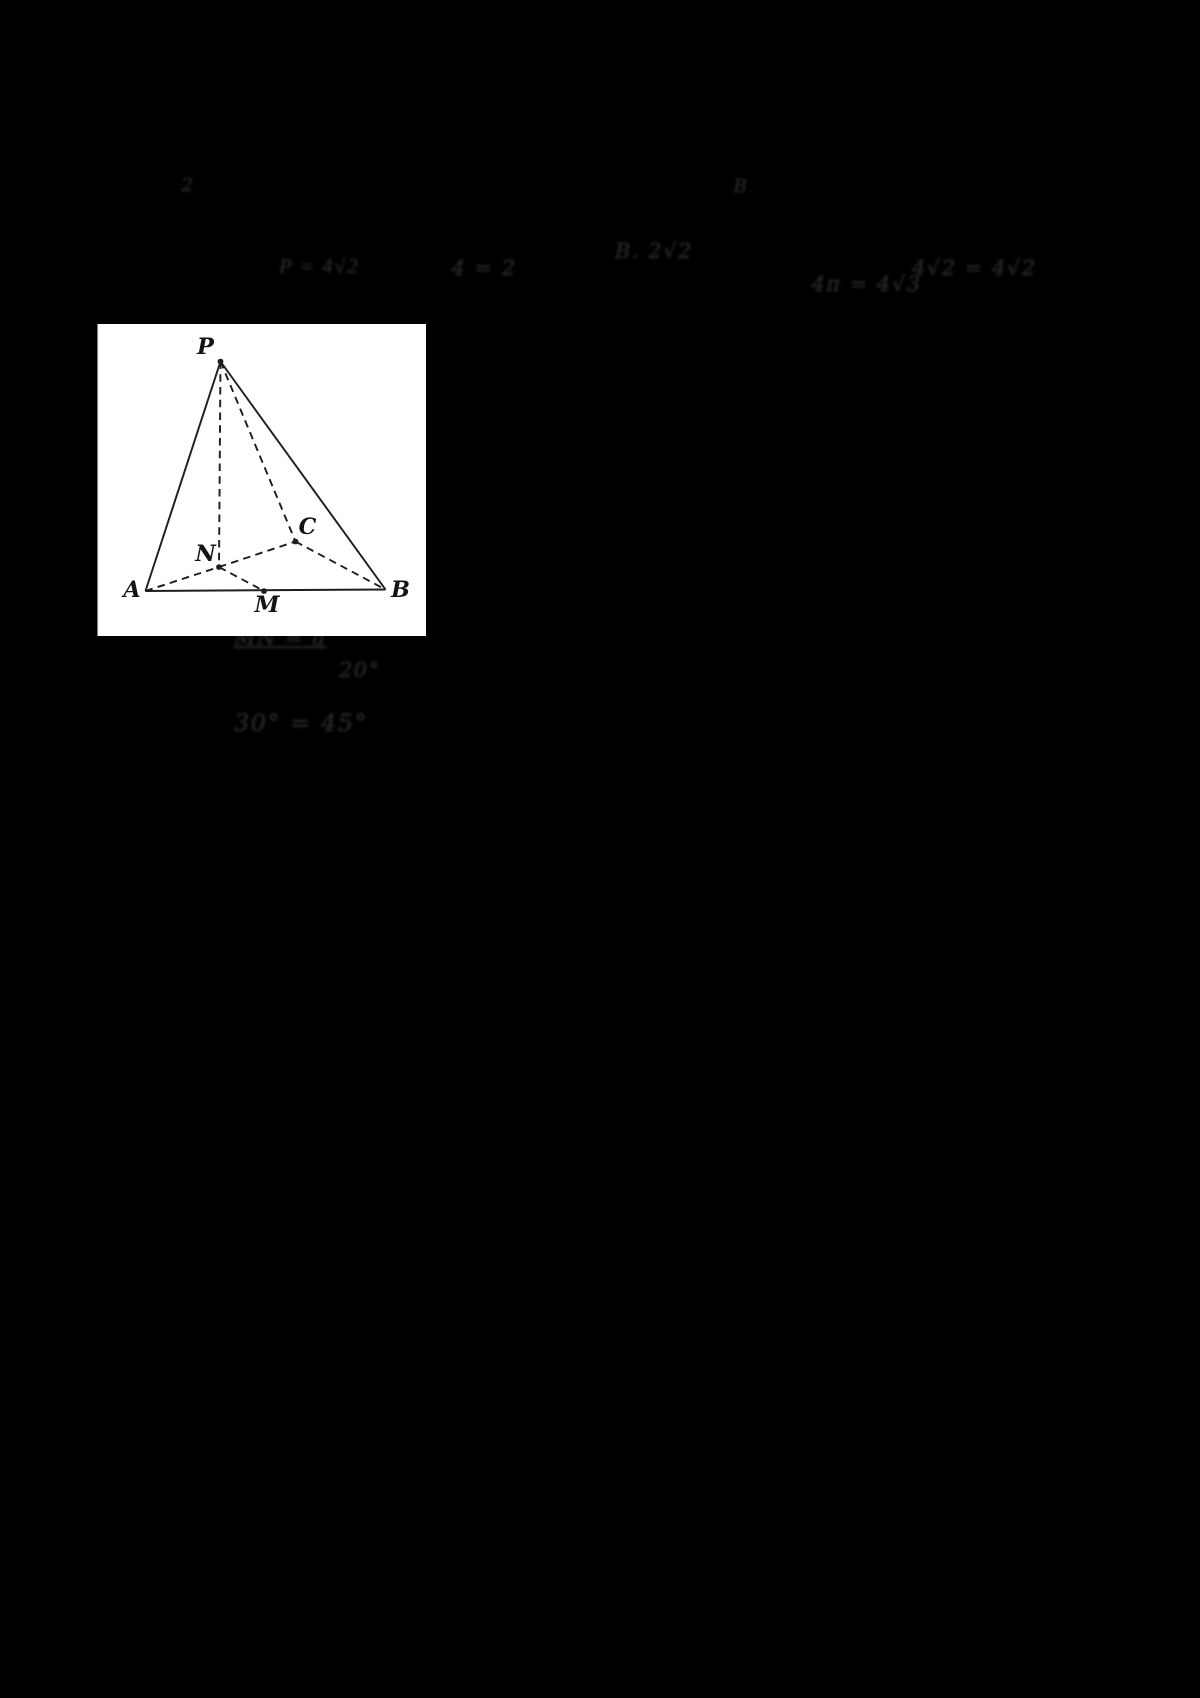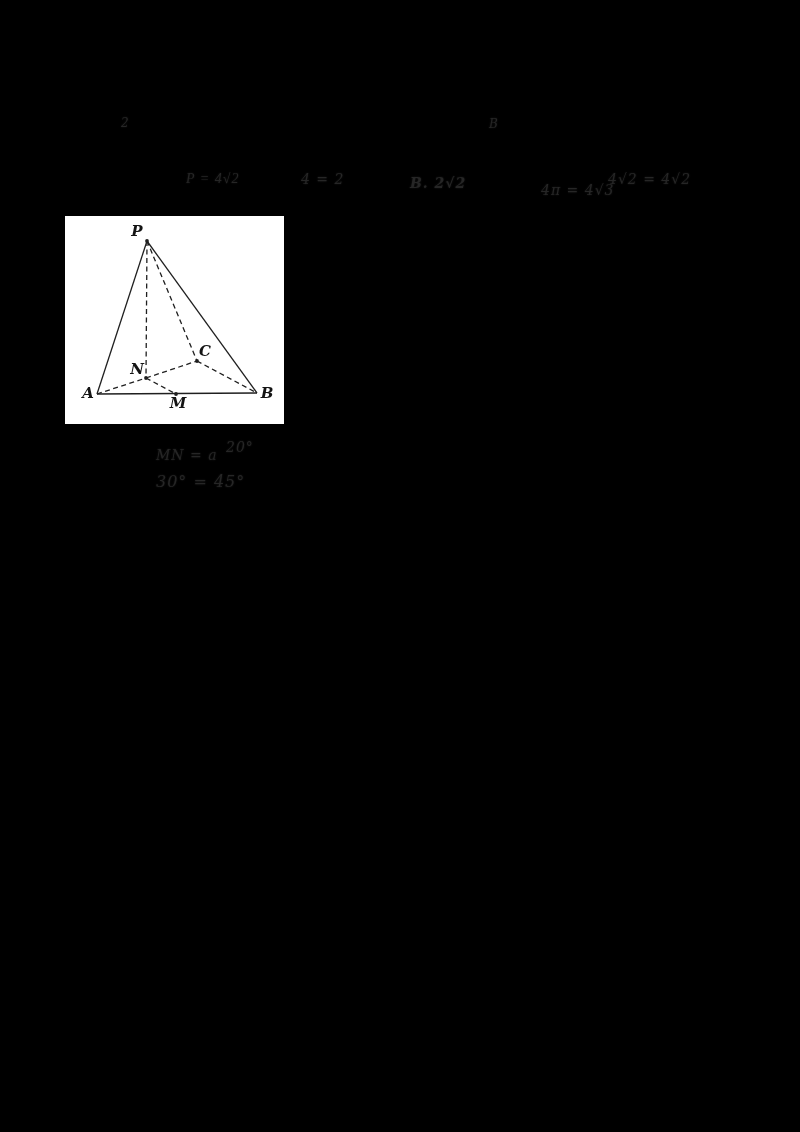--- a/index.html
+++ b/index.html
@@ -54,24 +54,24 @@
 </head>
 <body>
 
 <div class="page">
 
   <div class="ghost-layer">
       <span class="ghost" style="left: 121px; top: 116px; font-size: 12px;">2</span>
       <span class="ghost" style="left: 489px; top: 117px; font-size: 12px;">B</span>
       <span class="ghost" style="left: 186px; top: 171px; font-size: 14px; font-family: Liberation Serif, serif;">P = 4√2</span>
       <span class="ghost" style="left: 301px; top: 171px; font-size: 14px;">4 = 2</span>
-      <span class="ghost" style="left: 410px; top: 175px; font-size: 14px; font-weight: bold;">B. 2√2</span>
+      <span class="ghost" style="left: 410px; top: 160px; font-size: 14px;">B. 2√2</span>
       <span class="ghost" style="left: 541px; top: 182px; font-size: 14px;">4π = 4√3</span>
       <span class="ghost" style="left: 608px; top: 171px; font-size: 14px;">4√2 = 4√2</span>
-      <span class="ghost" style="left: 156px; top: 447px; font-size: 14px;">MN = a</span>
+      <span class="ghost" style="left: 156px; top: 418px; font-size: 14px; text-decoration: underline;">MN = a</span>
       <span class="ghost" style="left: 226px; top: 439px; font-size: 14px;">20°</span>
       <span class="ghost" style="left: 156px; top: 472px; font-size: 16px;">30° = 45°</span>
     </div>
 
   <div class="figure-image">
     <svg xmlns="http://www.w3.org/2000/svg" viewBox="0 0 219 208">
         <line x1="82" y1="25" x2="81" y2="162" stroke="#1f1f1f" stroke-width="1.3" stroke-dasharray="5,3.5"></line>
         <line x1="82" y1="25" x2="132" y2="145" stroke="#1f1f1f" stroke-width="1.3" stroke-dasharray="5,3.5"></line>
         <line x1="32" y1="178" x2="81" y2="162" stroke="#1f1f1f" stroke-width="1.3" stroke-dasharray="5,3.5"></line>
         <line x1="81" y1="162" x2="132" y2="145" stroke="#1f1f1f" stroke-width="1.3" stroke-dasharray="5,3.5"></line>

